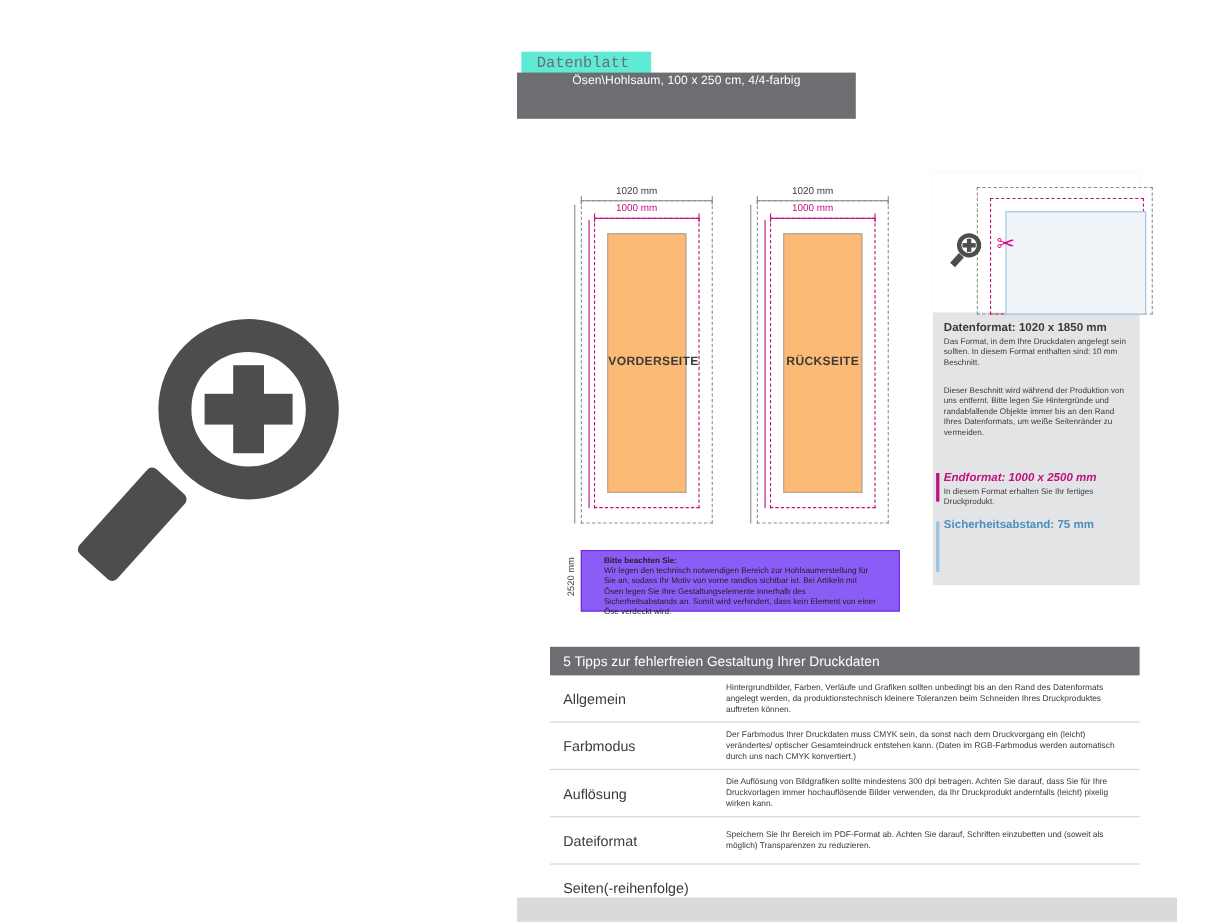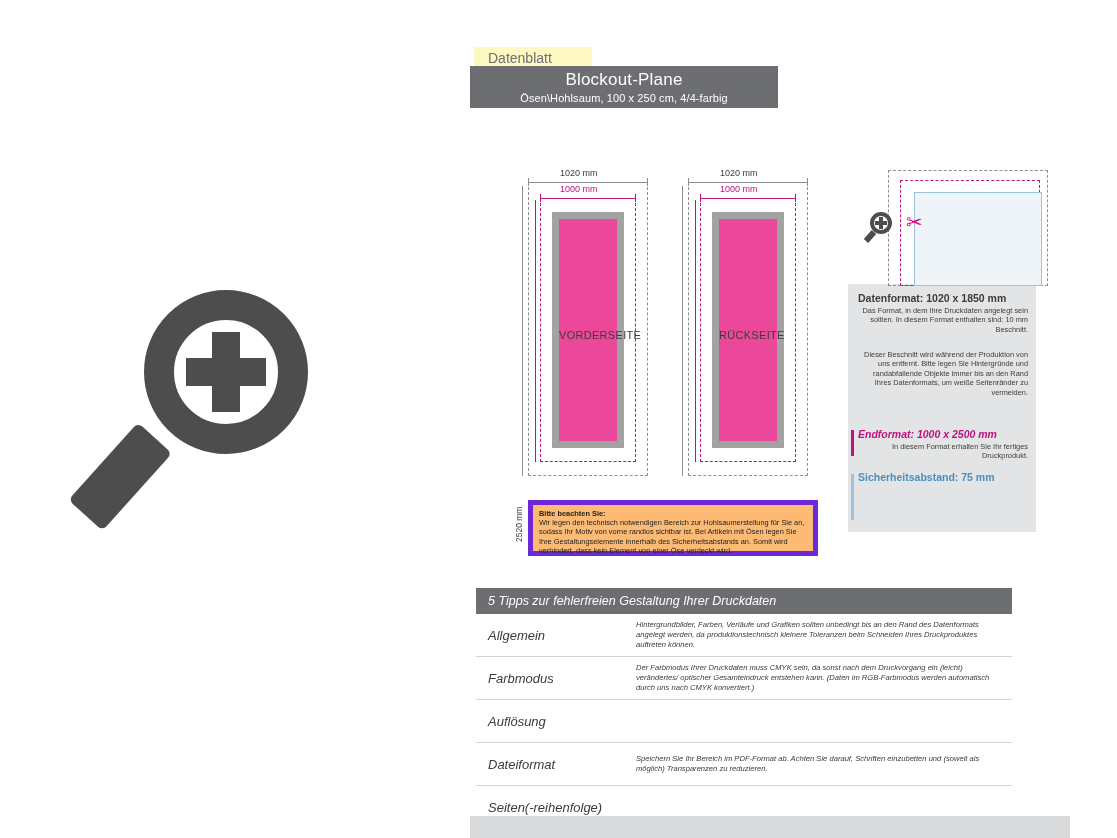--- a/index.html
+++ b/index.html
@@ -81,26 +81,27 @@
     left: 470px; top: 816px;
     width: 600px; height: 22px;
     background: #d9dadb;
   }
 
   
   #tab-datenblatt {
     position: absolute;
     left: 474px; top: 47px;
     width: 118px; height: 23px;
-    background: #fef9c3;
+    background: #5eead4;
     color: #6d6e71;
     font-size: 14px;
     line-height: 23px;
     padding-left: 14px;
     box-sizing: border-box;
+    font-family: Liberation Mono, monospace;
   }
   #title-block {
     position: absolute;
     left: 470px; top: 66px;
     width: 308px; height: 42px;
     background: #6d6e71;
     color: #ffffff;
     text-align: center;
   }
   #title-main {
@@ -145,47 +146,48 @@
     border: 1px dashed #8e8e8e;
     box-sizing: border-box;
   }
   .trim-box {
     position: absolute;
     border: 1px dashed #c0117f;
     box-sizing: border-box;
   }
   .safe-box {
     position: absolute;
-    border: 7px solid #a3a3a3;
-    background: #ec4899;
-    box-sizing: border-box;
+    border: 1px solid #a3a3a3;
+    background: #fdba74;
+    box-sizing: border-box;
+    font-weight: bold;
   }
   .page-label {
     position: absolute;
     width: 100%;
     text-align: center;
     font-size: 11px;
     color: #3b3b3b;
     letter-spacing: .3px;
   }
   .tick {
     position: absolute;
     background: #8e8e8e;
   }
   .tick.magenta { background: #c0117f; }
 
   
   #note-box {
     position: absolute;
     left: 528px; top: 500px;
     width: 290px; height: 56px;
-    border: 5px solid #6d28d9;
-    background: #fdba74;
-    box-sizing: border-box;
-    padding: 4px 6px;
+    border: 1px solid #6d28d9;
+    background: #8b5cf6;
+    box-sizing: border-box;
+    padding: 4px 20px;
     font-size: 7.4px;
     line-height: 9.2px;
     color: #222;
   }
   #note-box b { font-weight: bold; }
 
   
   #info-panel {
     position: absolute;
     left: 848px; top: 156px;
@@ -261,35 +263,33 @@
     font-weight: bold;
     color: #3b3b3b;
     margin-bottom: 2px;
   }
   .info-head.magenta { color: #c0117f; font-style: italic; }
   .info-head.blue { color: #4a8fbf; }
   .info-body {
     font-size: 7.4px;
     line-height: 9.4px;
     color: #3b3b3b;
-    text-align: right;
   }
   .info-bar {
     position: absolute;
     width: 3px;
   }
   .info-bar.magenta { background: #c0117f; }
   .info-bar.blue { background: #9cc3dd; }
 
   
   #tips {
     position: absolute;
-    left: 476px; top: 588px;
+    left: 500px; top: 588px;
     width: 536px;
-    font-style: italic;
   }
   #tips-header {
     background: #6d6e71;
     color: #ffffff;
     font-size: 12.5px;
     height: 26px;
     line-height: 26px;
     padding-left: 12px;
     box-sizing: border-box;
   }
@@ -328,21 +328,20 @@
   </div>
 </div>
 
 <div id="sheet-bg-top"></div>
 <div id="sheet"></div>
 <div id="sheet-bottom-band"></div>
 <div id="sheet-right-edge"></div>
 
 <div id="tab-datenblatt">Datenblatt</div>
 <div id="title-block">
-  <div id="title-main">Blockout-Plane</div>
   <div id="title-sub">Ösen\Hohlsaum, 100 x 250 cm, 4/4-farbig</div>
 </div>
 
 <div id="diagram">
 
   <div class="page-spec">
 
     <div class="tick" style="left:58px; top:22px; width:120px; height:1px;"></div>
     <div class="tick" style="left:58px; top:18px; width:1px; height:8px;"></div>
     <div class="tick" style="left:177px; top:18px; width:1px; height:8px;"></div>
@@ -434,20 +433,21 @@
   <div class="tip-row">
     <div class="tip-label">Allgemein</div>
     <div class="tip-text">Hintergrundbilder, Farben, Verläufe und Grafiken sollten unbedingt bis an den Rand des Datenformats angelegt werden, da produktionstechnisch kleinere Toleranzen beim Schneiden Ihres Druckproduktes auftreten können.</div>
   </div>
   <div class="tip-row">
     <div class="tip-label">Farbmodus</div>
     <div class="tip-text">Der Farbmodus Ihrer Druckdaten muss CMYK sein, da sonst nach dem Druckvorgang ein (leicht) verändertes/ optischer Gesamteindruck entstehen kann. (Daten im RGB-Farbmodus werden automatisch durch uns nach CMYK konvertiert.)</div>
   </div>
   <div class="tip-row">
     <div class="tip-label">Auflösung</div>
+    <div class="tip-text">Die Auflösung von Bildgrafiken sollte mindestens 300 dpi betragen. Achten Sie darauf, dass Sie für Ihre Druckvorlagen immer hochauflösende Bilder verwenden, da Ihr Druckprodukt andernfalls (leicht) pixelig wirken kann.</div>
   </div>
   <div class="tip-row">
     <div class="tip-label">Dateiformat</div>
     <div class="tip-text">Speichern Sie Ihr Bereich im PDF-Format ab. Achten Sie darauf, Schriften einzubetten und (soweit als möglich) Transparenzen zu reduzieren.</div>
   </div>
   <div class="tip-row">
     <div class="tip-label">Seiten(-reihenfolge)</div>
   </div>
 </div>
 

